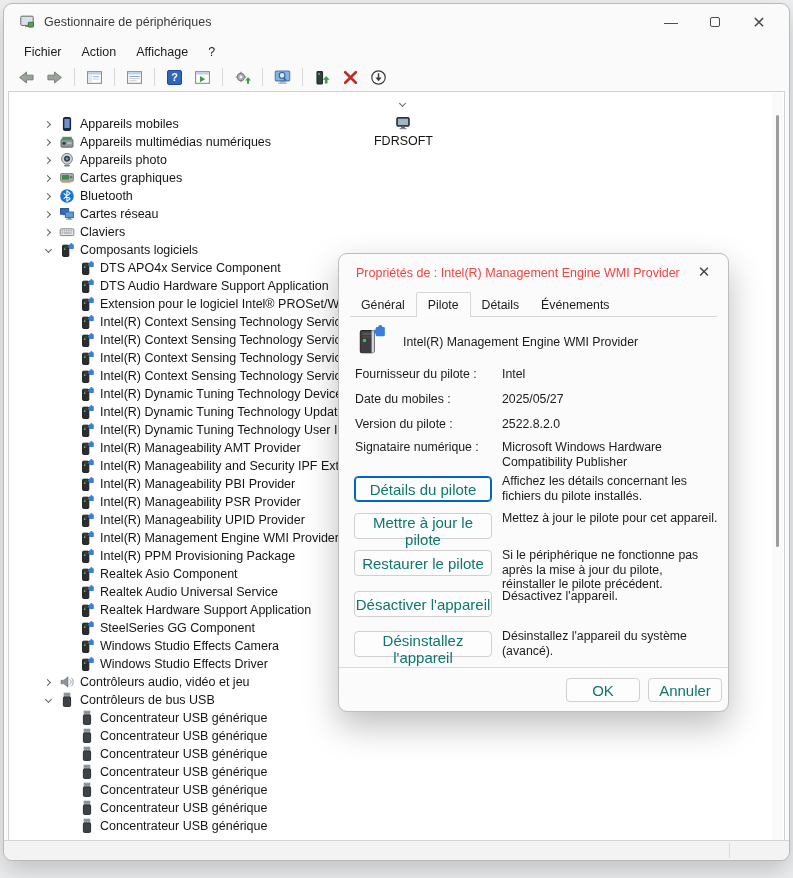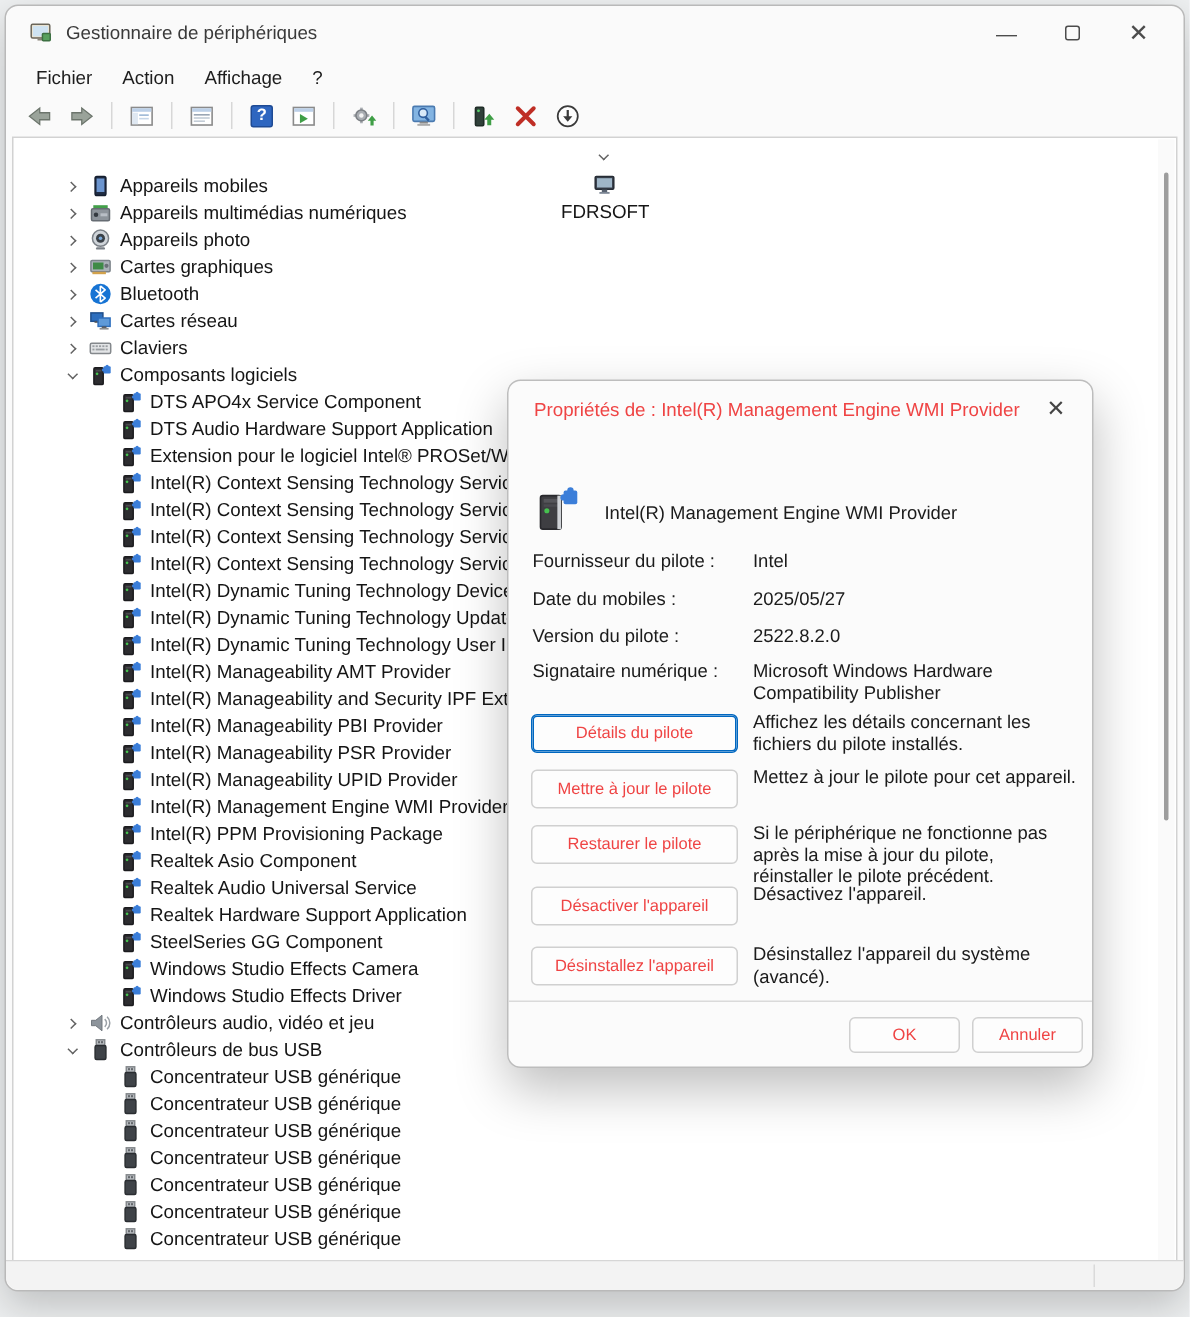--- a/index.html
+++ b/index.html
@@ -74,21 +74,21 @@
   .dev-icon { position:absolute; left:16px; top:69px; width:34px; height:34px; }
   .dev-icon svg { display:block; }
   .dev-name { position:absolute; left:64px; top:81px; font-size:12.3px; color:#1b1b1b; }
 
   .field-row { position:absolute; left:0; right:12px; }
   .f-label { position:absolute; left:16px; top:0; width:142px; font-size:12.3px; color:#1b1b1b; }
   .f-value { position:absolute; left:163px; top:0; width:214px; font-size:12.3px;
     color:#1b1b1b; line-height:14.5px; }
 
   .action-row { position:absolute; left:0; right:0; }
-  .btn { font-family:"Liberation Sans", sans-serif; font-size:11px; color:#ef4444;
+  .btn { font-family:"Liberation Sans", sans-serif; font-size:15px; color:#0f766e;
     background:#fdfdfd; border:1px solid #d0d0d0; border-radius:4px; }
   .a-btn { position:absolute; left:15px; top:0; width:138px; height:26px; }
   .a-btn.focused { border-color:var(--accent,#0067c0);
     box-shadow:inset 0 0 0 1px var(--accent,#0067c0); }
   .a-desc { position:absolute; left:163px; top:-2px; width:216px; font-size:12.3px;
     color:#1b1b1b; line-height:14.5px; }
 
   .dlg-sep { position:absolute; left:0; right:0; top:413px; border-top:1px solid #dadada; }
   .dlg-ok { position:absolute; left:227px; top:424px; width:74px; height:24px; }
   .dlg-cancel { position:absolute; left:309px; top:424px; width:74px; height:24px; }
@@ -853,20 +853,26 @@
       </div>
     </div>
 
     <div class="statusbar">
       <div class="sb-divider"></div>
     </div>
 
     <div class="dialog" id="dialog">
       <span class="dlg-title">Propriétés de : Intel(R) Management Engine WMI Provider</span>
       <div class="dlg-close">✕</div>
+      <div class="tabs" id="tabs">
+          <div class="tab">Général</div>
+          <div class="tab active">Pilote</div>
+          <div class="tab">Détails</div>
+          <div class="tab">Événements</div>
+        </div>
       <span class="dev-icon">
           <svg viewBox="0 0 32 32">
             <rect x="5" y="7" width="13" height="21" rx="1.5" fill="#3e3e42" stroke="#28282c"></rect>
             <rect x="7" y="9" width="9" height="2.4" fill="#55555a"></rect>
             <rect x="7" y="12.4" width="9" height="1.6" fill="#4a4a4f"></rect>
             <circle cx="9" cy="16.5" r="1.6" fill="#46c14f"></circle>
             <rect x="15.6" y="7" width="2.4" height="21" fill="#cfd2d6"></rect>
             <g fill="#3b7ed9">
               <rect x="19.5" y="3.8" width="8.6" height="8.6" rx="1.2"></rect>
               <circle cx="23.8" cy="3.8" r="2"></circle>

